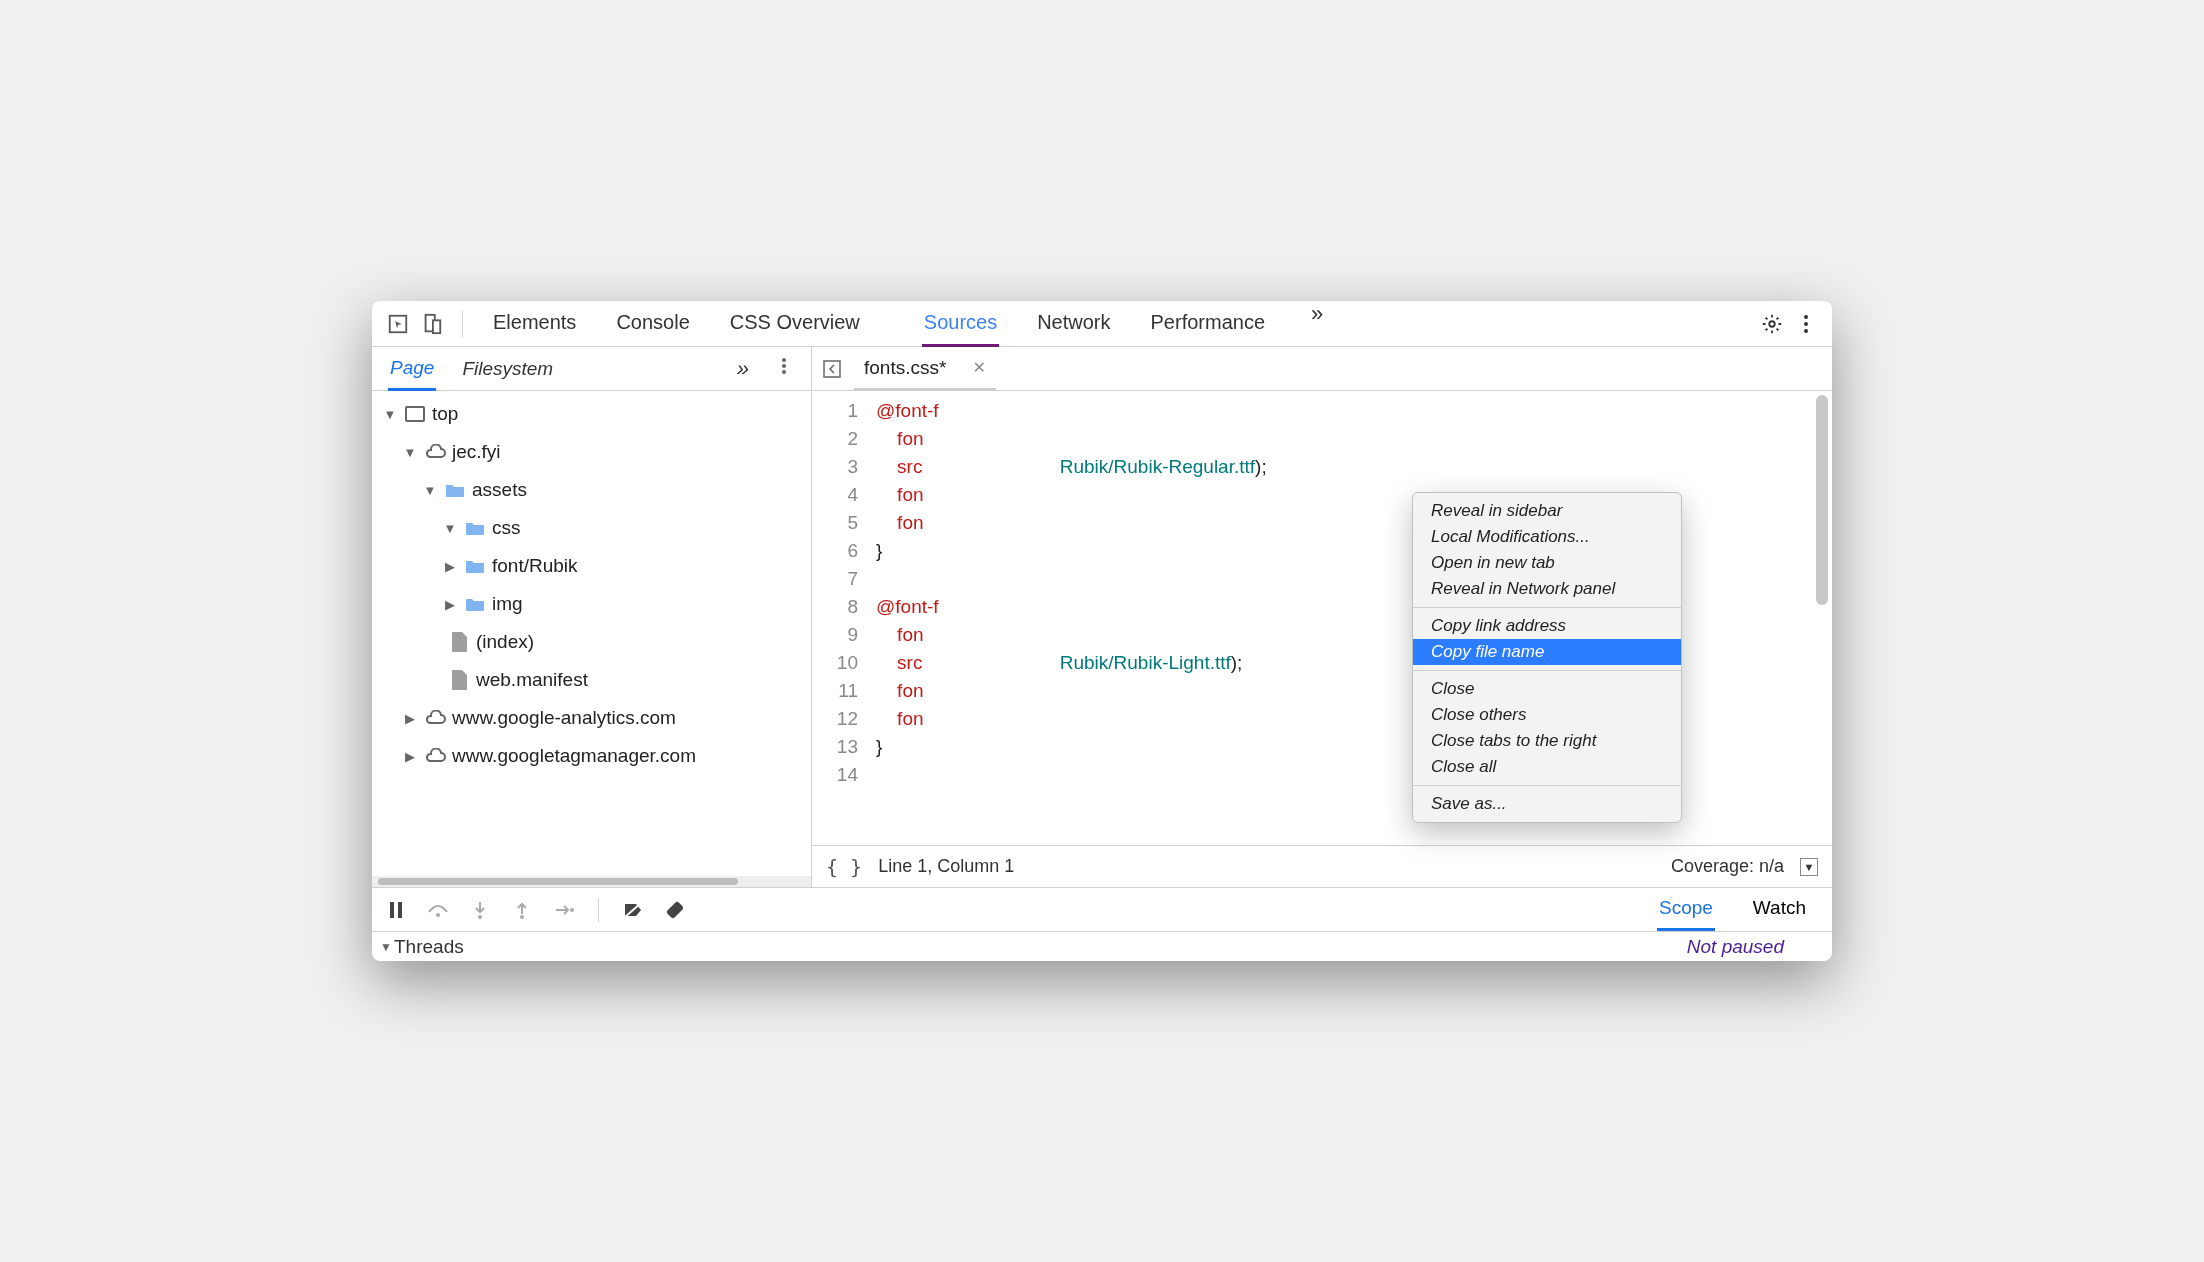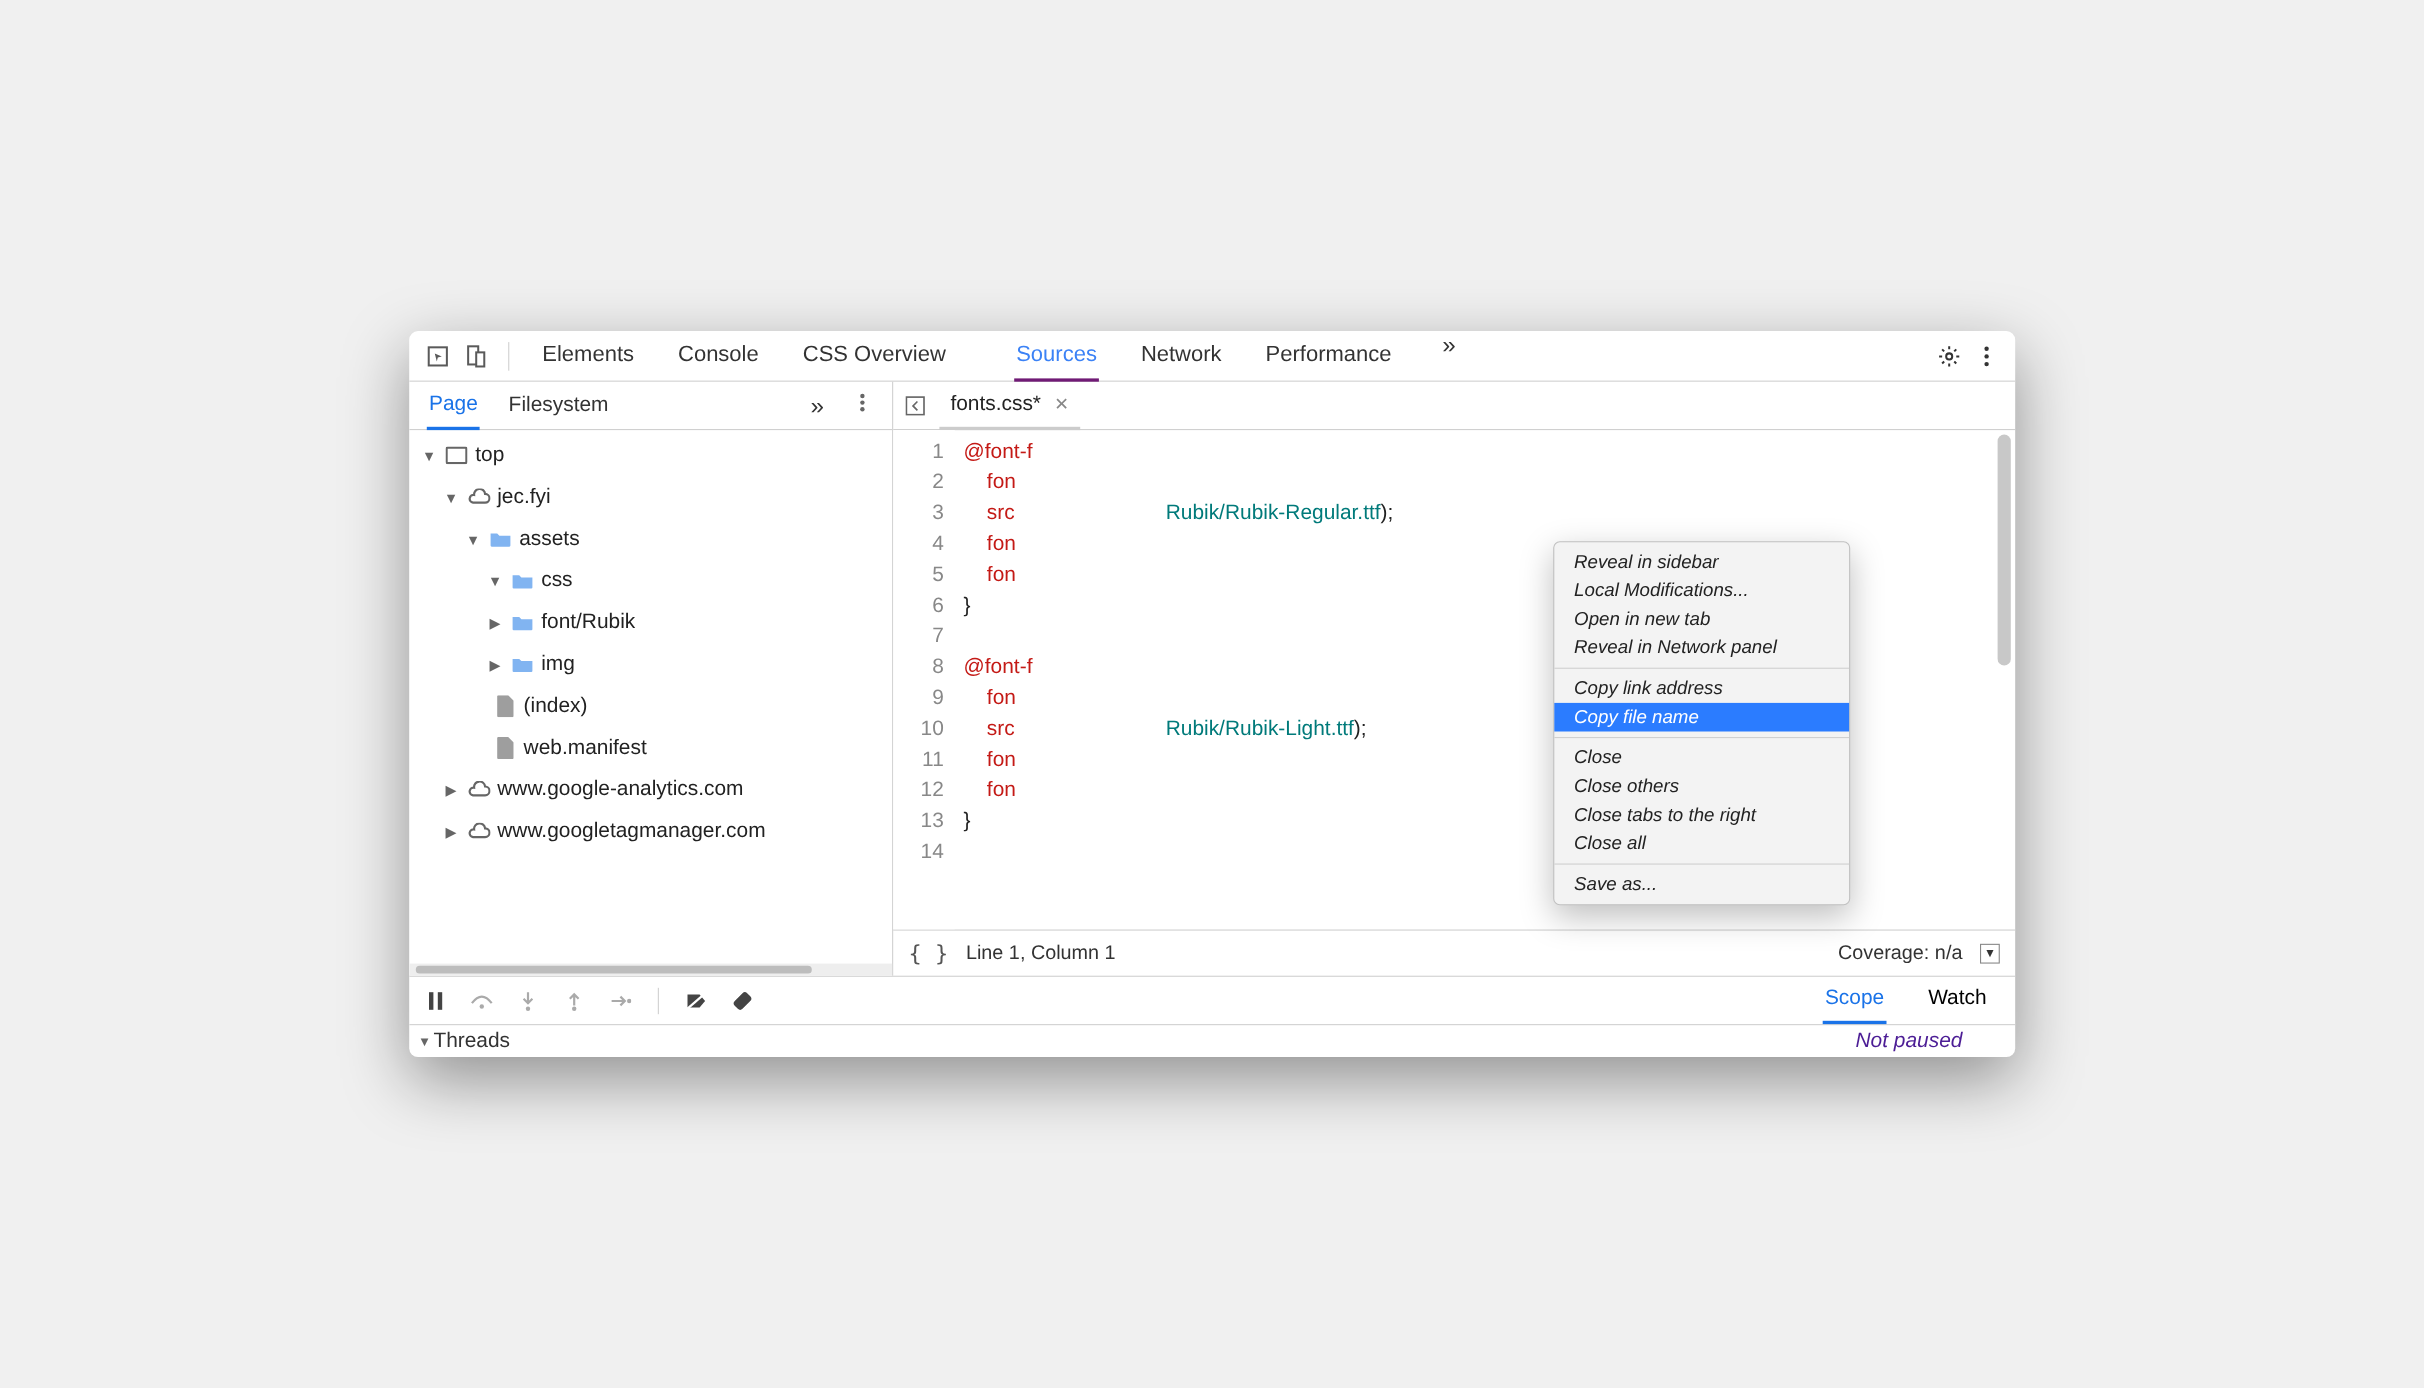--- a/index.html
+++ b/index.html
@@ -23,21 +23,21 @@
 .tab { cursor: pointer; padding: 10px 2px; }
 .tab.active { color: #3b82f6; border-bottom: 3px solid #701a75; margin-bottom:-1px;margin-left:24px; }
 .spacer { flex: 1; }
 .overflow-icon { font-size: 22px; color: #333; cursor: pointer; padding: 0 8px; }
 
 
 .body { display: flex; height: 540px; }
 
 
 .sidebar { width: 440px; border-right: 1px solid #d0d0d0; display: flex; flex-direction: column; }
-.sb-tabs { height: 44px; display: flex; align-items: center; padding: 0 16px; gap: 24px; border-bottom: 1px solid #d0d0d0; font-size: 19px; color: #333; }
+.sb-tabs { height: 44px; display: flex; align-items: center; padding: 0 16px; gap: 24px; border-bottom: 1px solid #d0d0d0; font-size: 19px; color: #333; font-style: italic; }
 .sb-tab { cursor: pointer; padding: 9px 2px; }
 .sb-tab.active { color: #1a73e8; border-bottom: 3px solid #1a73e8; margin-bottom:-1px;}
 .sb-overflow { margin-left: auto; cursor:pointer; font-size: 22px; }
 .sb-menu {cursor:pointer; color:#666; padding: 0 8px;}
 
 .tree { flex:1; overflow:auto; padding: 4px 0; font-size: 19px; color:#222; }
 .tree-row { display:flex; align-items:center; height: 38px; padding-left: 10px; cursor:pointer; white-space:nowrap;}
 .tree-row.selected { background:#e0e0e0; }
 .tree-indent { display:inline-block; }
 .tree-caret { width:16px; display:inline-flex; justify-content:center; color:#666; font-size:13px;}
@@ -47,21 +47,21 @@
 .top-icon svg { stroke:#666; fill:none; stroke-width:2;}
 .file-icon svg { fill:#9e9e9e; }
 .css-file-icon svg { fill:#7a4fcf; }
 .sb-scroll { height:11px; background:#eee; position:relative; }
 .sb-scroll::after { content:''; position:absolute; left:6px; width:360px; top:2px; height:7px; background:#bdbdbd; border-radius:4px;}
 
 
 .editor-pane { flex:1; display:flex; flex-direction:column; position:relative;}
 .editor-tabs { height:44px; display:flex; align-items:center; border-bottom:1px solid #d0d0d0; padding: 0 8px; gap:10px; }
 .sidebar-toggle { width:24px; height:24px; cursor:pointer; color:#666; display:flex; align-items:center; justify-content:center;}
-.ed-tab { display:flex; align-items:center; gap:12px; padding: 0 10px; height:100%; font-size:19px; color:#222; border-bottom: 3px solid #ccc; margin-bottom:-1px; cursor:pointer;}
+.ed-tab { display:flex; align-items:center; gap:26px; padding: 0 10px; height:100%; font-size:19px; color:#222; border-bottom: 3px solid #ccc; margin-bottom:-1px; cursor:pointer;}
 .ed-tab-close { color:#888; cursor:pointer; font-size:16px; }
 
 .code-area { flex:1; display:flex; overflow:hidden; font-family: Menlo, Monaco, Consolas, monospace; font-size:19px; line-height:28px; position:relative;}
 .gutter { width:56px; text-align:right; color:#888; padding: 6px 10px 0 0; background:#fff; white-space:pre;}
 .code-text { flex:1; padding:6px 0 0 8px; white-space:pre; color:#222; overflow:hidden;}
 .tok-rule { color:#c41a16; }
 .tok-str { color:#007a7a; }
 .code-scroll { position:absolute; right:4px; top:4px; width:12px; height:210px; background:#c8c8c8; border-radius:6px;}
 
 

